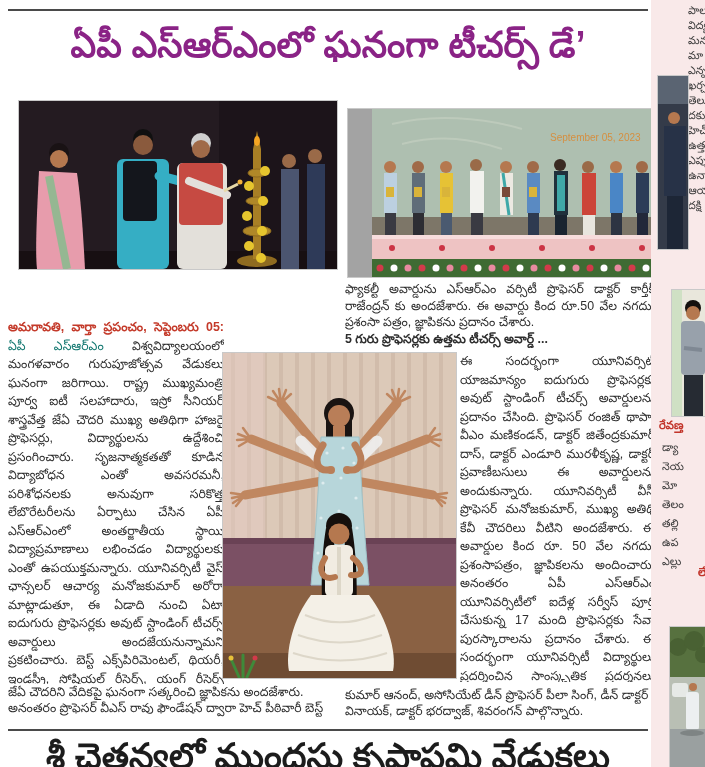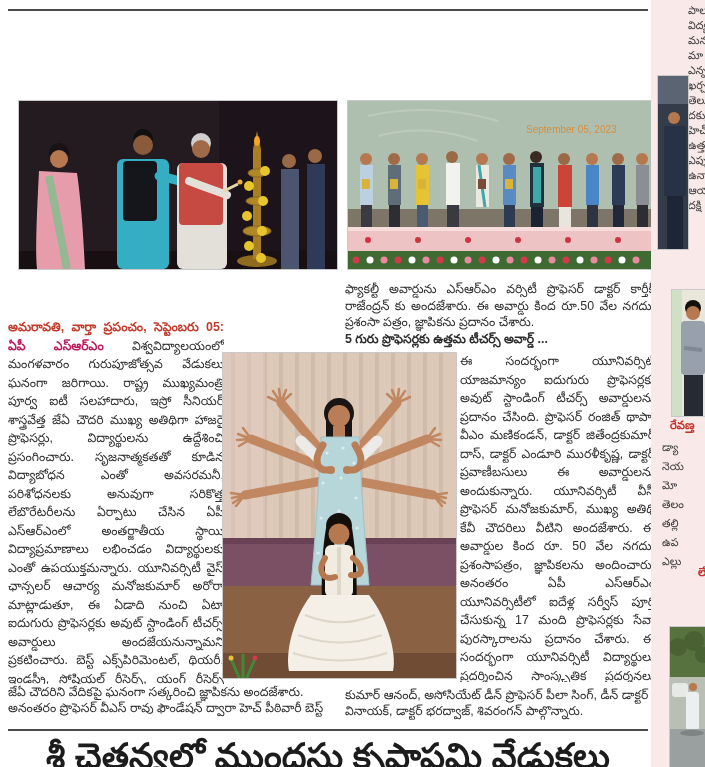--- a/index.html
+++ b/index.html
@@ -6,36 +6,37 @@
   .page{position:relative;width:705px;height:767px;background:#ffffff;overflow:hidden;
         font-family:"Liberation Sans", sans-serif;color:#222;}
   .abs{position:absolute;}
   .rule{background:#4a4a4a;height:2px;}
   .headline{color:var(--headline_purple,#8a2386);font-weight:bold;font-size:36px;
             text-align:center;line-height:1.3;letter-spacing:0px;white-space:nowrap;}
   .photo-frame{border:1px solid #c9c9c9;overflow:hidden;background:#111;}
   .caption{font-weight:bold;color:#151515;font-size:13.5px;line-height:21px;}
   .bodytext{font-size:12.4px;line-height:18.5px;text-align:justify;color:#2e2e2e;overflow:hidden;}
   .dateline{color:var(--dateline_red,#c43a2a);font-weight:bold;}
-  .leadin{font-weight:bold;color:#be185d;}
+  .leadin{font-weight:normal;color:#0f766e;}
   .tailtext{font-size:12.4px;line-height:15.8px;color:#2e2e2e;overflow:hidden;}
   .subhead{font-weight:bold;}
   .bottom-headline{color:#1c1c1c;font-weight:bold;font-size:35px;text-align:center;white-space:nowrap;}
   .side-strip{background:var(--side_bg_pink,#f9e9e9);overflow:hidden;}
   .side-frag{display:block;white-space:nowrap;font-size:11px;line-height:15px;color:#3a3a3a;}
   .side-red{color:#c2342a;font-weight:bold;font-size:11.5px;white-space:nowrap;}
   svg{display:block;}
 </style>
 </head>
 <body>
 
 <div class="page">
 
   <div class="abs rule" style="left:8px;top:9px;width:640px;"></div>
 
+  <div class="abs headline" style="left:8px;top:22px;width:640px;">ఏపీ ఎస్ఆర్ఎంలో ఘనంగా టీచర్స్ డే’</div>
 
   <div class="abs photo-frame" style="left:18px;top:100px;width:318px;height:168px;">
     <svg viewBox="0 0 318 168" width="318" height="168">
       <rect width="318" height="168" fill="#241b21"></rect>
       <rect x="200" width="118" height="168" fill="#1c141a"></rect>
       <rect y="150" width="318" height="18" fill="#170f12"></rect>
 
       <path d="M20,70 C18,110 16,150 18,168 L66,168 C64,130 62,100 58,72 Z" fill="#e79cac"></path>
       <path d="M30,75 L48,168" stroke="#7ac08a" stroke-width="8" opacity="0.75" fill="none"></path>
       <circle cx="40" cy="52" r="10" fill="#191214"></circle>
@@ -74,21 +75,21 @@
         <circle cx="242" cy="157" r="5"></circle>
       </g>
 
       <circle cx="270" cy="60" r="7" fill="#9a6a48"></circle>
       <rect x="262" y="68" width="18" height="100" fill="#4b5570"></rect>
       <circle cx="296" cy="55" r="7" fill="#9a6a48"></circle>
       <rect x="288" y="63" width="18" height="105" fill="#2e3a58"></rect>
     </svg>
   </div>
 
-  <div class="abs photo-frame" style="left:347px;top:100px;width:303px;height:168px;background:#d946ef;">
+  <div class="abs photo-frame" style="left:347px;top:108px;width:303px;height:168px;background:#a3a3a3;padding-left:24px;">
     <svg viewBox="0 0 303 168" width="303" height="168">
       <rect width="303" height="112" fill="#aebfb0"></rect>
       <path d="M20,15 C60,5 110,8 150,20 M30,35 C70,25 100,30 130,40" stroke="#c3cfc0" stroke-width="2" fill="none" opacity="0.7"></path>
       <text x="178" y="32" font-size="10" fill="#d98a35" opacity="0.9">September 05, 2023</text>
       <rect y="108" width="303" height="22" fill="#7d7668"></rect>
 
       <g>
         <g transform="translate(12,0)">
             <circle cx="6" cy="58" r="6" fill="#b5784f"></circle>
             <rect y="64" width="13" height="40" fill="#bcd0e0"></rect>
@@ -343,21 +344,21 @@
         <rect width="34" height="126" fill="#e9e7dc"></rect>
         <rect width="10" height="126" fill="#cfe0c4"></rect>
         <circle cx="21" cy="18" r="8" fill="#14100e"></circle>
         <circle cx="21" cy="23" r="7" fill="#b5784f"></circle>
         <rect x="9" y="31" width="24" height="54" rx="4" fill="#98a1ab"></rect>
         <line x1="12" y1="58" x2="30" y2="60" stroke="#7f8893" stroke-width="4"></line>
         <rect x="12" y="85" width="19" height="41" fill="#262b33"></rect>
       </svg>
     </div>
 
-    <div class="abs side-red" style="left:19px;top:419px;">రేవణ్త</div>
+    <div class="abs side-red" style="left:8px;top:419px;">రేవణ్త</div>
 
     <div class="abs" style="left:11px;top:438px;">
       <span class="side-frag" style="line-height:19px;">డ్యా</span>
       <span class="side-frag" style="line-height:19px;">నెయ</span>
       <span class="side-frag" style="line-height:19px;">మో</span>
       <span class="side-frag" style="line-height:19px;">తెలం</span>
       <span class="side-frag" style="line-height:19px;">తల్లి</span>
       <span class="side-frag" style="line-height:19px;">ఉప</span>
       <span class="side-frag" style="line-height:19px;">ఎల్లు</span>
     </div>

